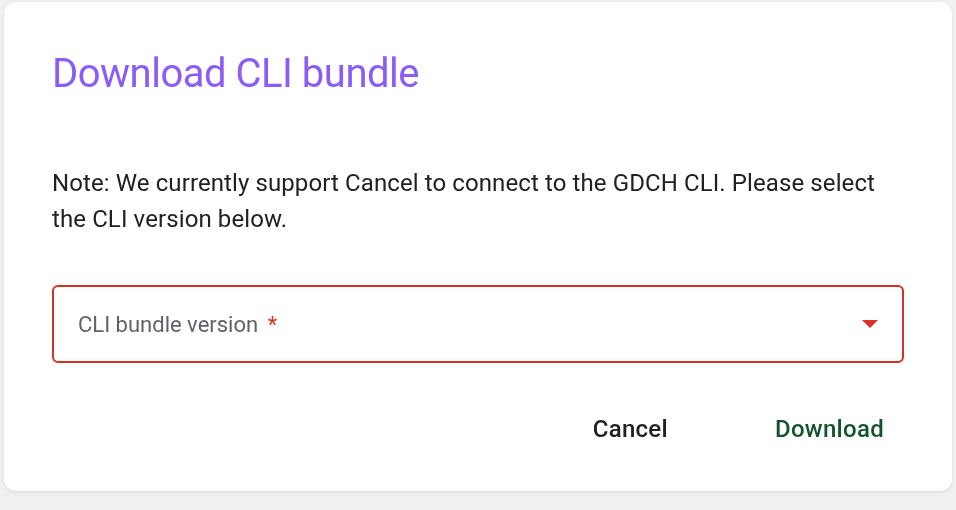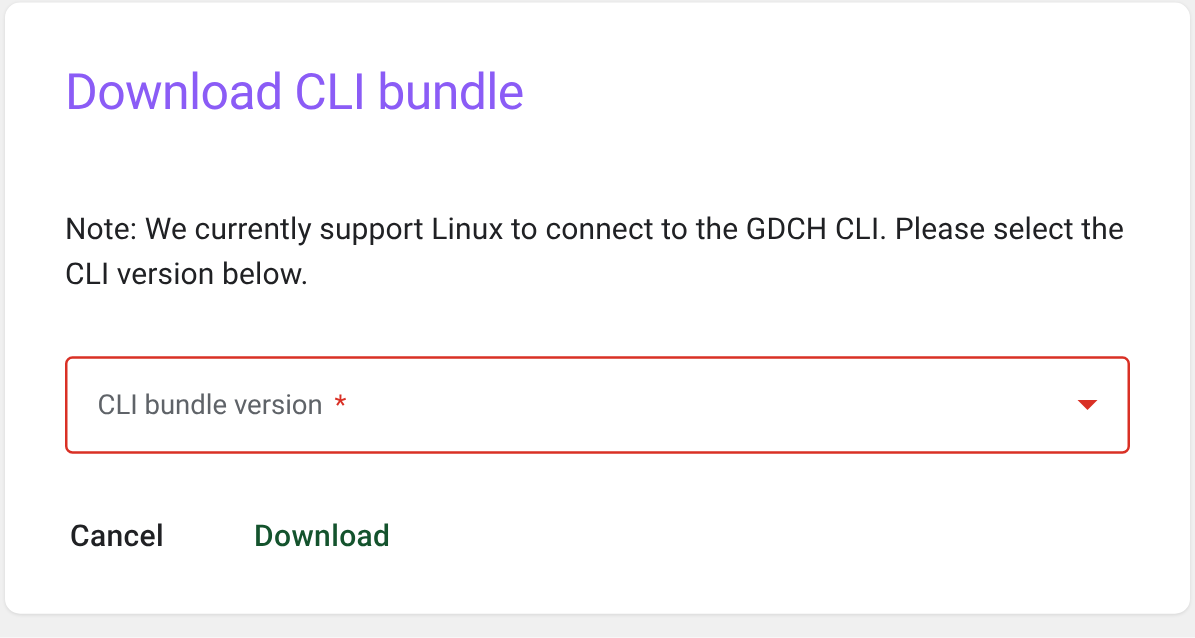--- a/index.html
+++ b/index.html
@@ -61,21 +61,22 @@
     }
     .dropdown-icon {
       width: 0;
       height: 0;
       border-left: 8px solid transparent;
       border-right: 8px solid transparent;
       border-top: 8px solid #d93025;
     }
     .dialog-actions {
       display: flex;
-      gap: 64px;
+      justify-content: flex-end;
+      gap: 99px;
       padding-right: 16px;
     }
     .btn {
       font-size: 24px;
       font-weight: 500;
       background: none;
       border: none;
       cursor: pointer;
       padding: 8px 4px;
       font-family: inherit;
@@ -86,21 +87,21 @@
     }
     .btn-download {
       color: #14532d;
     }
   </style>
 </head>
 <body>
 
 <div class="dialog">
   <h1 class="dialog-title">Download CLI bundle</h1>
-  <p class="dialog-description">Note: We currently support Linux to connect to the GDCH CLI. Please select the CLI version below.</p>
+  <p class="dialog-description">Note: We currently support Cancel to connect to the GDCH CLI. Please select the CLI version below.</p>
 
   <div class="select-field">
     <span class="select-label">
       <span>CLI bundle version</span>
       <span class="required-asterisk">*</span>
     </span>
     <span class="dropdown-icon"></span>
   </div>
 
   <div class="dialog-actions">

